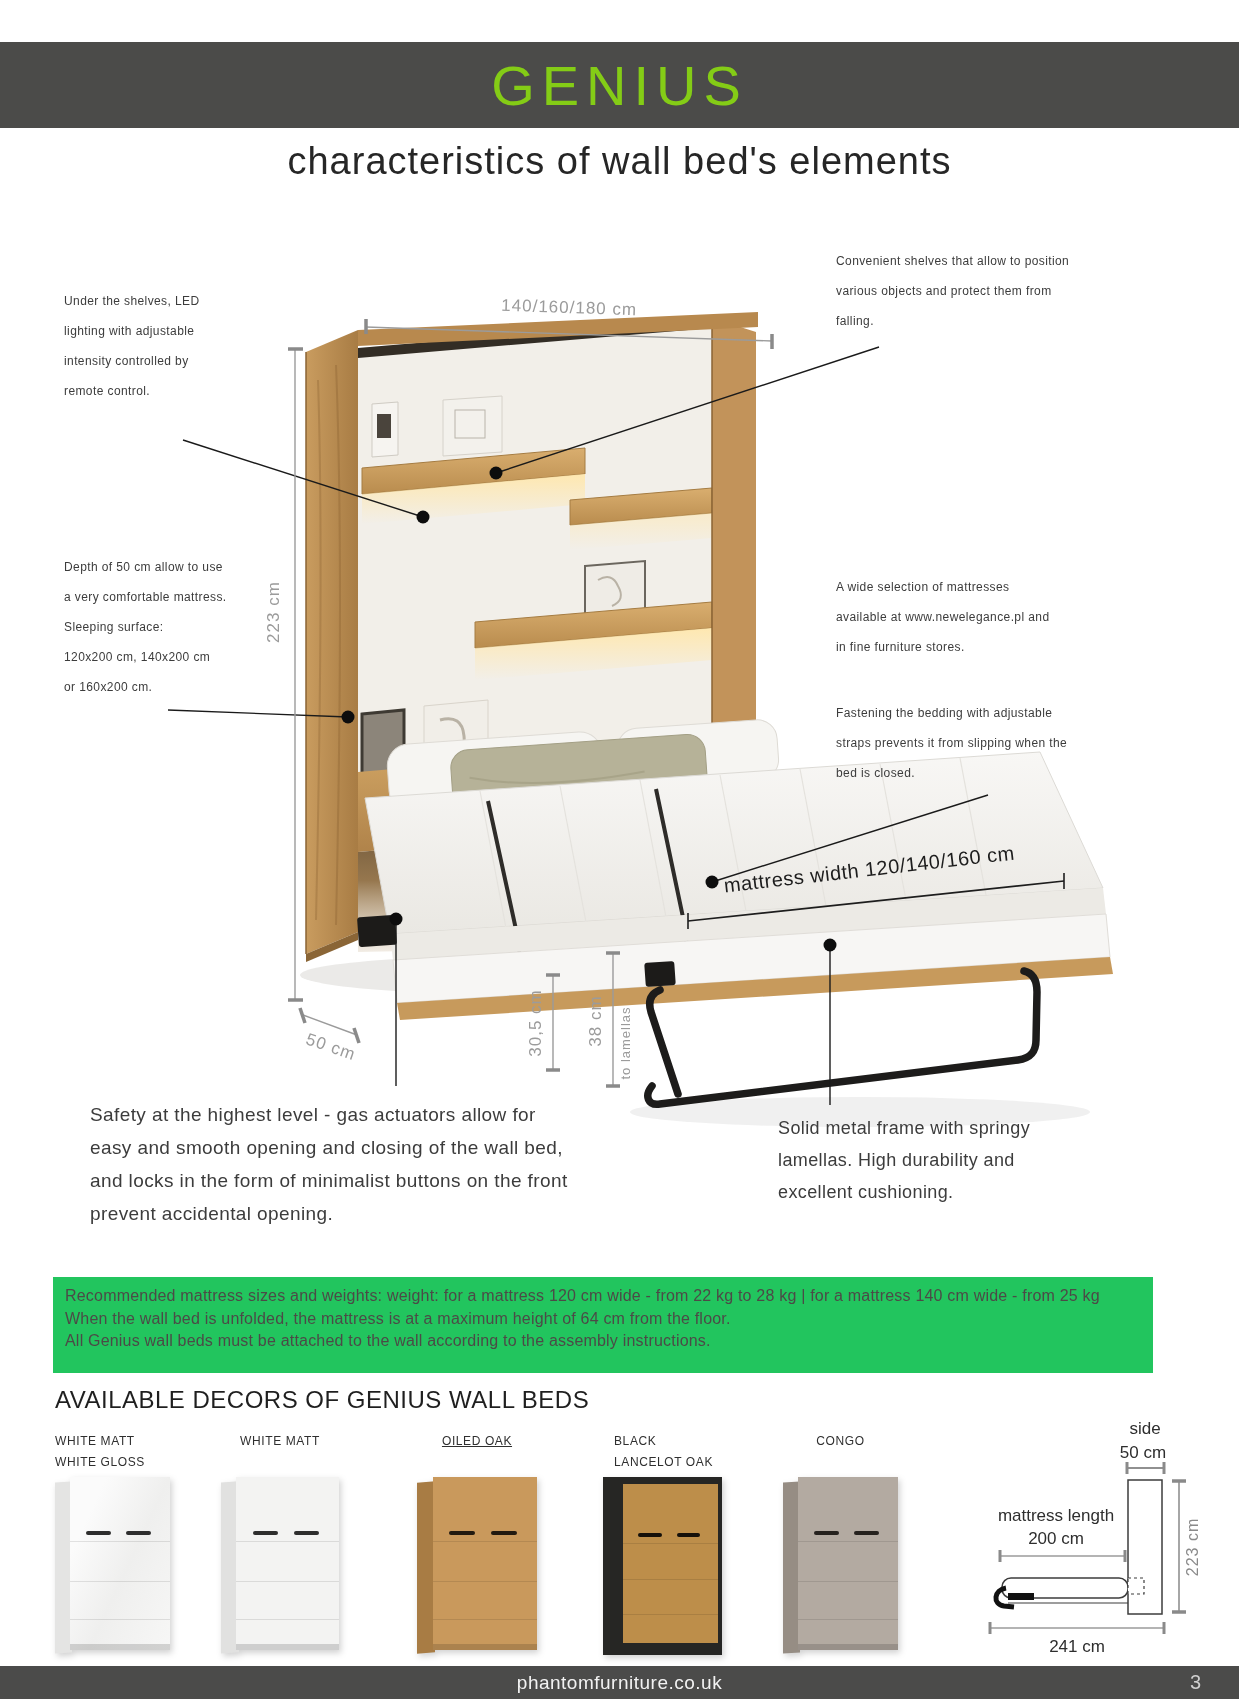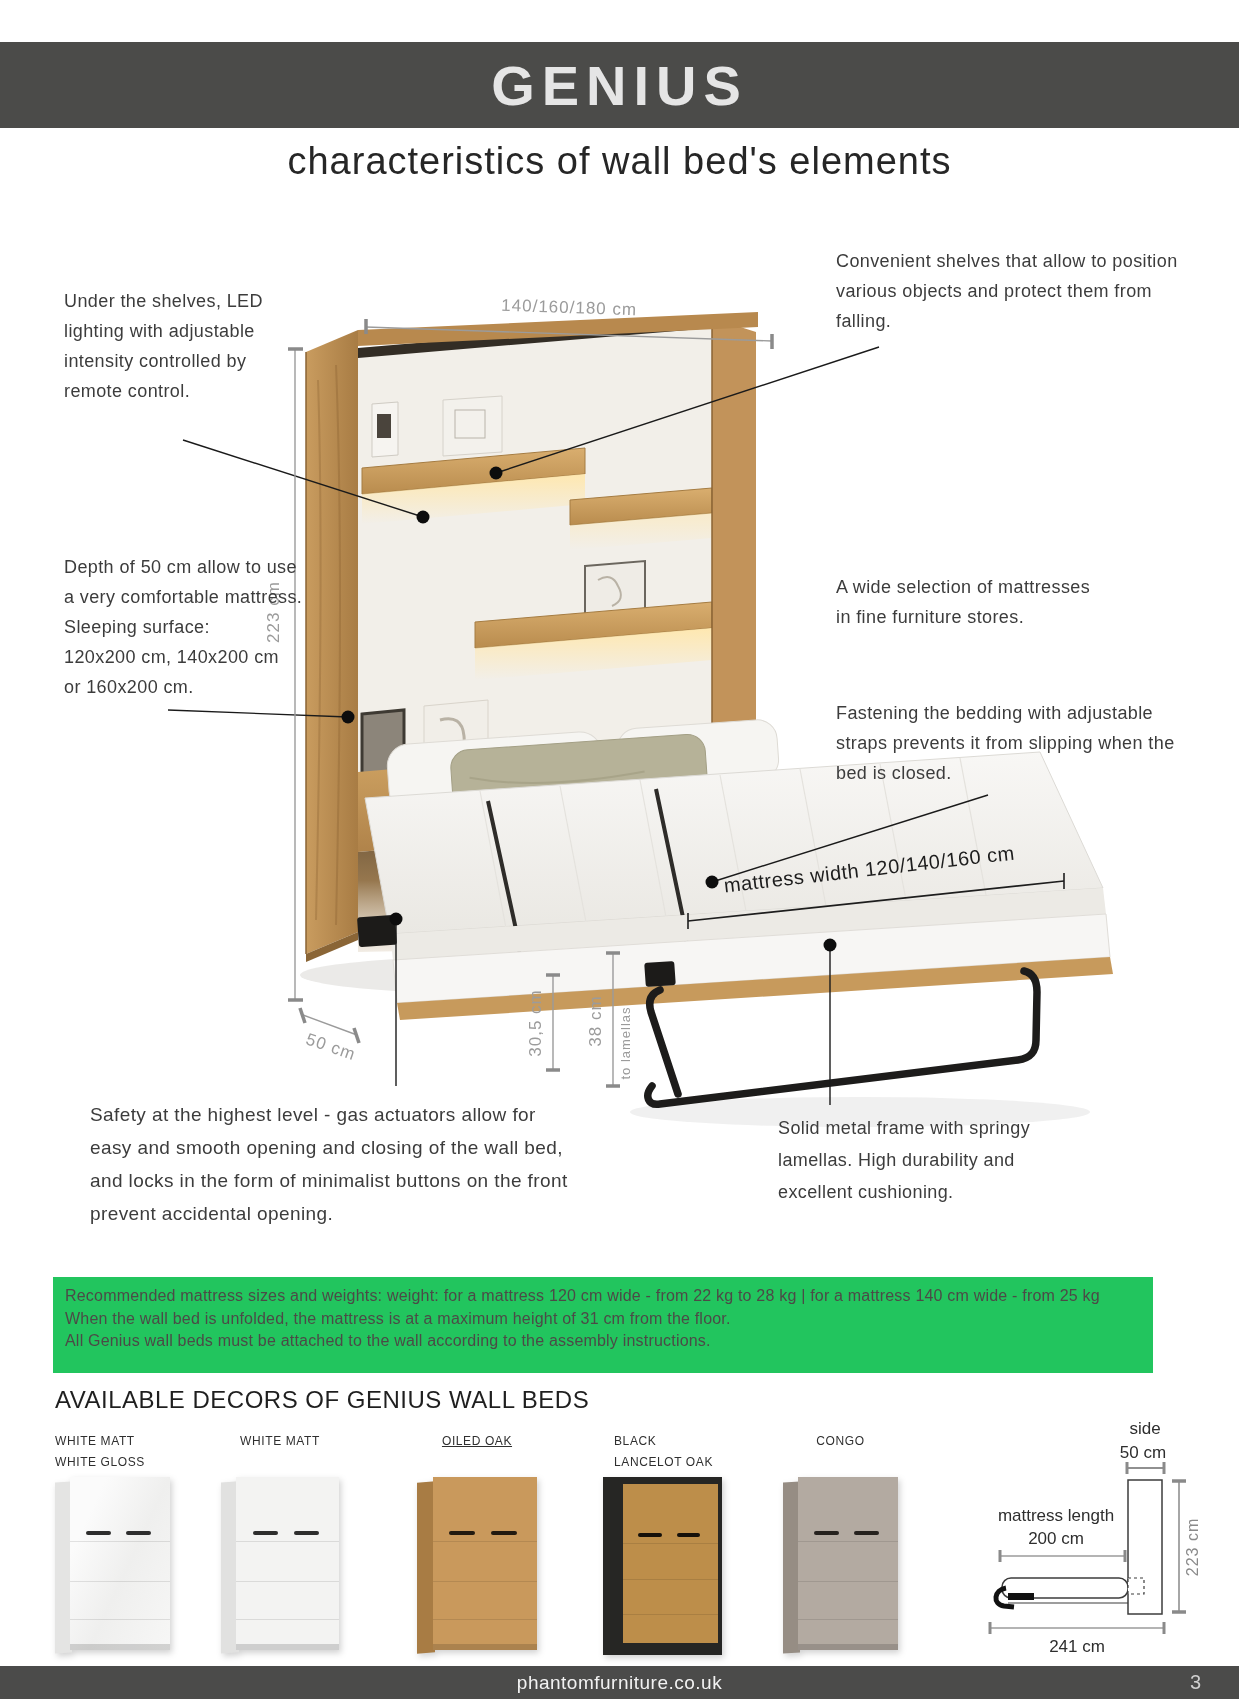--- a/index.html
+++ b/index.html
@@ -1,27 +1,27 @@
 <!DOCTYPE html>
 <html><head>
 <meta charset="utf-8">
 <style>
   html,body{margin:0;padding:0;background:#e8e8e8;}
   .page{position:relative;width:1239px;height:1699px;margin:0 auto;background:#ffffff;
         font-family:"Liberation Sans",sans-serif;overflow:hidden;}
   
   .titlebar{position:absolute;left:0;top:42px;width:100%;height:86px;background:#4b4b49;
             display:flex;align-items:center;justify-content:center;}
-  .titlebar h1{margin:0;color:#e5e5e5;font-size:56px;font-weight:700;letter-spacing:7px;}
+  .titlebar h1{margin:0;color:#84cc16;font-size:56px;font-weight:400;letter-spacing:7px;}
   .subtitle{position:absolute;left:0;top:140px;width:100%;text-align:center;
             color:#262626;font-size:38px;font-weight:400;letter-spacing:1px;}
   
   svg.illu{position:absolute;left:0;top:0;width:1239px;height:1699px;z-index:1;}
   
-  .ann{position:absolute;z-index:2;color:#3c3c3c;font-size:18px;line-height:30px;
+  .ann{position:absolute;z-index:2;color:#3c3c3c;font-size:12px;line-height:30px;
        letter-spacing:.4px;white-space:nowrap;}
   .ann.big{font-size:19px;line-height:33px;}
   .ann.mid{font-size:18px;line-height:32px;margin-left:26px;}
   
   .infobox{position:absolute;left:53px;top:1277px;width:1100px;height:96px;z-index:2;
            background:#22c55e;color:#4c4a47;font-size:16px;line-height:22.5px;
            padding:8px 12px;box-sizing:border-box;letter-spacing:.2px;white-space:nowrap;}
   
   .decors-heading{position:absolute;left:55px;top:1386px;z-index:2;color:#1f1f1f;
                   font-size:24px;letter-spacing:.5px;font-weight:400;}
@@ -253,20 +253,21 @@
   </div>
 
   <div class="ann" style="left:836px;top:246px;">
     <div class="line">Convenient shelves that allow to position</div>
     <div class="line">various objects and protect them from</div>
     <div class="line">falling.</div>
   </div>
 
   <div class="ann" style="left:836px;top:572px;">
     <div class="line">A wide selection of mattresses</div>
+    <div class="line">available at www.newelegance.pl and</div>
     <div class="line">in fine furniture stores.</div>
   </div>
 
   <div class="ann" style="left:836px;top:698px;">
     <div class="line">Fastening the bedding with adjustable</div>
     <div class="line">straps prevents it from slipping when the</div>
     <div class="line">bed is closed.</div>
   </div>
 
   <div class="ann big" style="left:90px;top:1098px;">
@@ -277,21 +278,21 @@
   </div>
 
   <div class="ann mid" style="left:752px;top:1112px;">
     <div class="line">Solid metal frame with springy</div>
     <div class="line">lamellas. High durability and</div>
     <div class="line">excellent cushioning.</div>
   </div>
 
   <div class="infobox">
     <div class="line">Recommended mattress sizes and weights: weight: for a mattress 120 cm wide - from 22 kg to 28 kg | for a mattress 140 cm wide - from 25 kg</div>
-    <div class="line">When the wall bed is unfolded, the mattress is at a maximum height of 31 cm from the floor.</div>
+    <div class="line">When the wall bed is unfolded, the mattress is at a maximum height of 64 cm from the floor.</div>
     <div class="line">All Genius wall beds must be attached to the wall according to the assembly instructions.</div>
   </div>
 
   <div class="decors-heading">AVAILABLE DECORS OF GENIUS WALL BEDS</div>
 
   <div class="decor-label" style="left:55px;">
     <div>WHITE MATT</div>
     <div>WHITE GLOSS</div>
   </div>
   <div class="decor-label center" style="left:217px;width:126px;">

